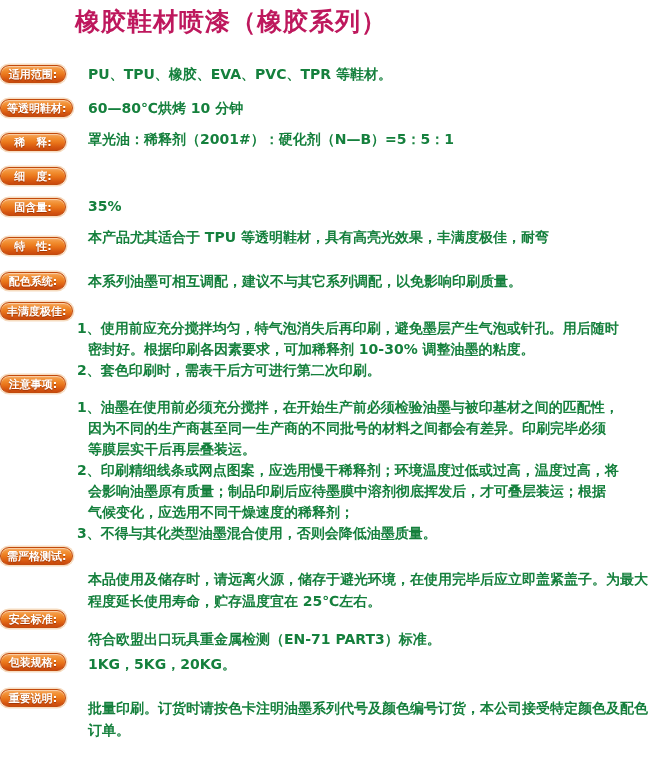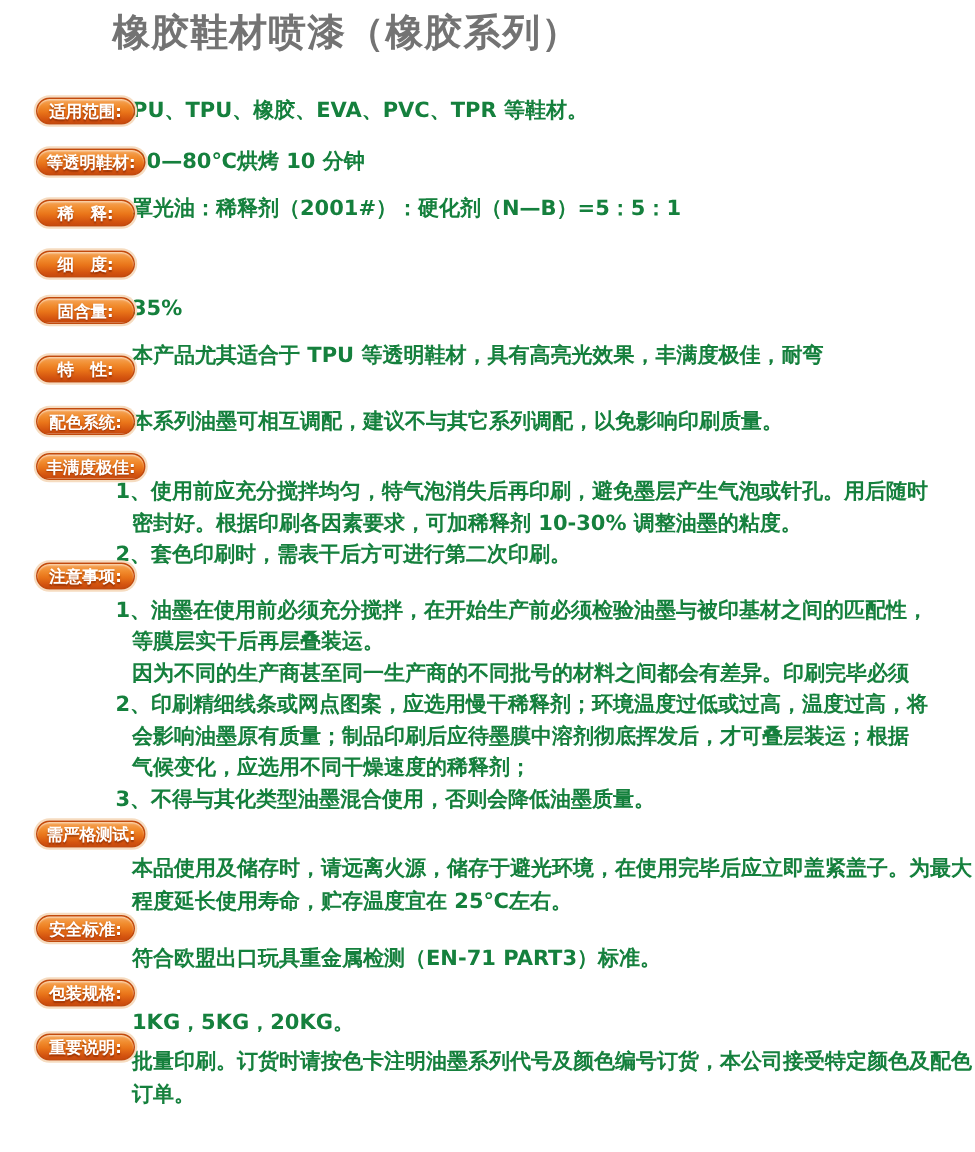--- a/index.html
+++ b/index.html
@@ -3,26 +3,26 @@
 <meta charset="utf-8">
 <style>
   * { margin:0; padding:0; box-sizing:border-box; }
   html,body { background:#ffffff; }
   body {
     width:650px; height:768px; position:relative; overflow:hidden;
     font-family:"DejaVu Sans", sans-serif;
   }
   .page-title {
     position:absolute; left:75px; top:5px;
-    font-size:25px; font-weight:bold; color:#737373; letter-spacing:1px;
+    font-size:25px; font-weight:bold; color:#be185d; letter-spacing:1px;
     white-space:nowrap;
   }
   .sec { position:absolute; left:0; right:0; }
   .badge {
-    position:absolute; left:24px; top:0;
+    position:absolute; left:0; top:0;
     min-width:66px; height:18px; padding:0 6px;
     border-radius:9px;
     background:linear-gradient(180deg,#f6a75c 0%,#f18c2e 30%,#e97419 55%,#d4540f 85%,#c94a0e 100%);
     border:1px solid #c24a0c;
     box-shadow:0 0 0 1.5px #f6dcc0, inset 0 1px 1px rgba(255,255,255,.5);
     color:#ffffff; font-size:11px; font-weight:bold;
     display:inline-flex; align-items:center; justify-content:center;
     text-shadow:0 1px 1px rgba(125,35,0,.65);
     white-space:nowrap;
   }
@@ -92,22 +92,22 @@
     <div class="line num">1、使用前应充分搅拌均匀，特气泡消失后再印刷，避免墨层产生气泡或针孔。用后随时</div>
     <div class="line">密封好。根据印刷各因素要求，可加稀释剂 10-30% 调整油墨的粘度。</div>
     <div class="line num">2、套色印刷时，需表干后方可进行第二次印刷。</div>
   </div>
 </div>
 
 <div class="sec" style="top:375px">
   <span class="badge">注意事项:</span>
   <div class="content tight" style="margin-top:22px">
     <div class="line num">1、油墨在使用前必须充分搅拌，在开始生产前必须检验油墨与被印基材之间的匹配性，</div>
+    <div class="line">因为不同的生产商甚至同一生产商的不同批号的材料之间都会有差异。印刷完毕必须</div>
     <div class="line">等膜层实干后再层叠装运。</div>
-    <div class="line">因为不同的生产商甚至同一生产商的不同批号的材料之间都会有差异。印刷完毕必须</div>
     <div class="line num">2、印刷精细线条或网点图案，应选用慢干稀释剂；环境温度过低或过高，温度过高，将</div>
     <div class="line">会影响油墨原有质量；制品印刷后应待墨膜中溶剂彻底挥发后，才可叠层装运；根据</div>
     <div class="line">气候变化，应选用不同干燥速度的稀释剂；</div>
     <div class="line num">3、不得与其化类型油墨混合使用，否则会降低油墨质量。</div>
   </div>
 </div>
 
 <div class="sec" style="top:547px">
   <span class="badge">需严格测试:</span>
   <div class="content" style="margin-top:21px">
@@ -118,21 +118,21 @@
 
 <div class="sec" style="top:610px">
   <span class="badge">安全标准:</span>
   <div class="content" style="margin-top:18px">
     <div class="line">符合欧盟出口玩具重金属检测（EN-71 PART3）标准。</div>
   </div>
 </div>
 
 <div class="sec" style="top:653px">
   <span class="badge">包装规格:</span>
-  <div class="content" style="margin-top:18px">
+  <div class="content" style="">
     <div class="line">1KG，5KG，20KG。</div>
   </div>
 </div>
 
 <div class="sec" style="top:689px">
   <span class="badge">重要说明:</span>
   <div class="content" style="margin-top:8px">
     <div class="line">批量印刷。订货时请按色卡注明油墨系列代号及颜色编号订货，本公司接受特定颜色及配色</div>
     <div class="line">订单。</div>
   </div>

